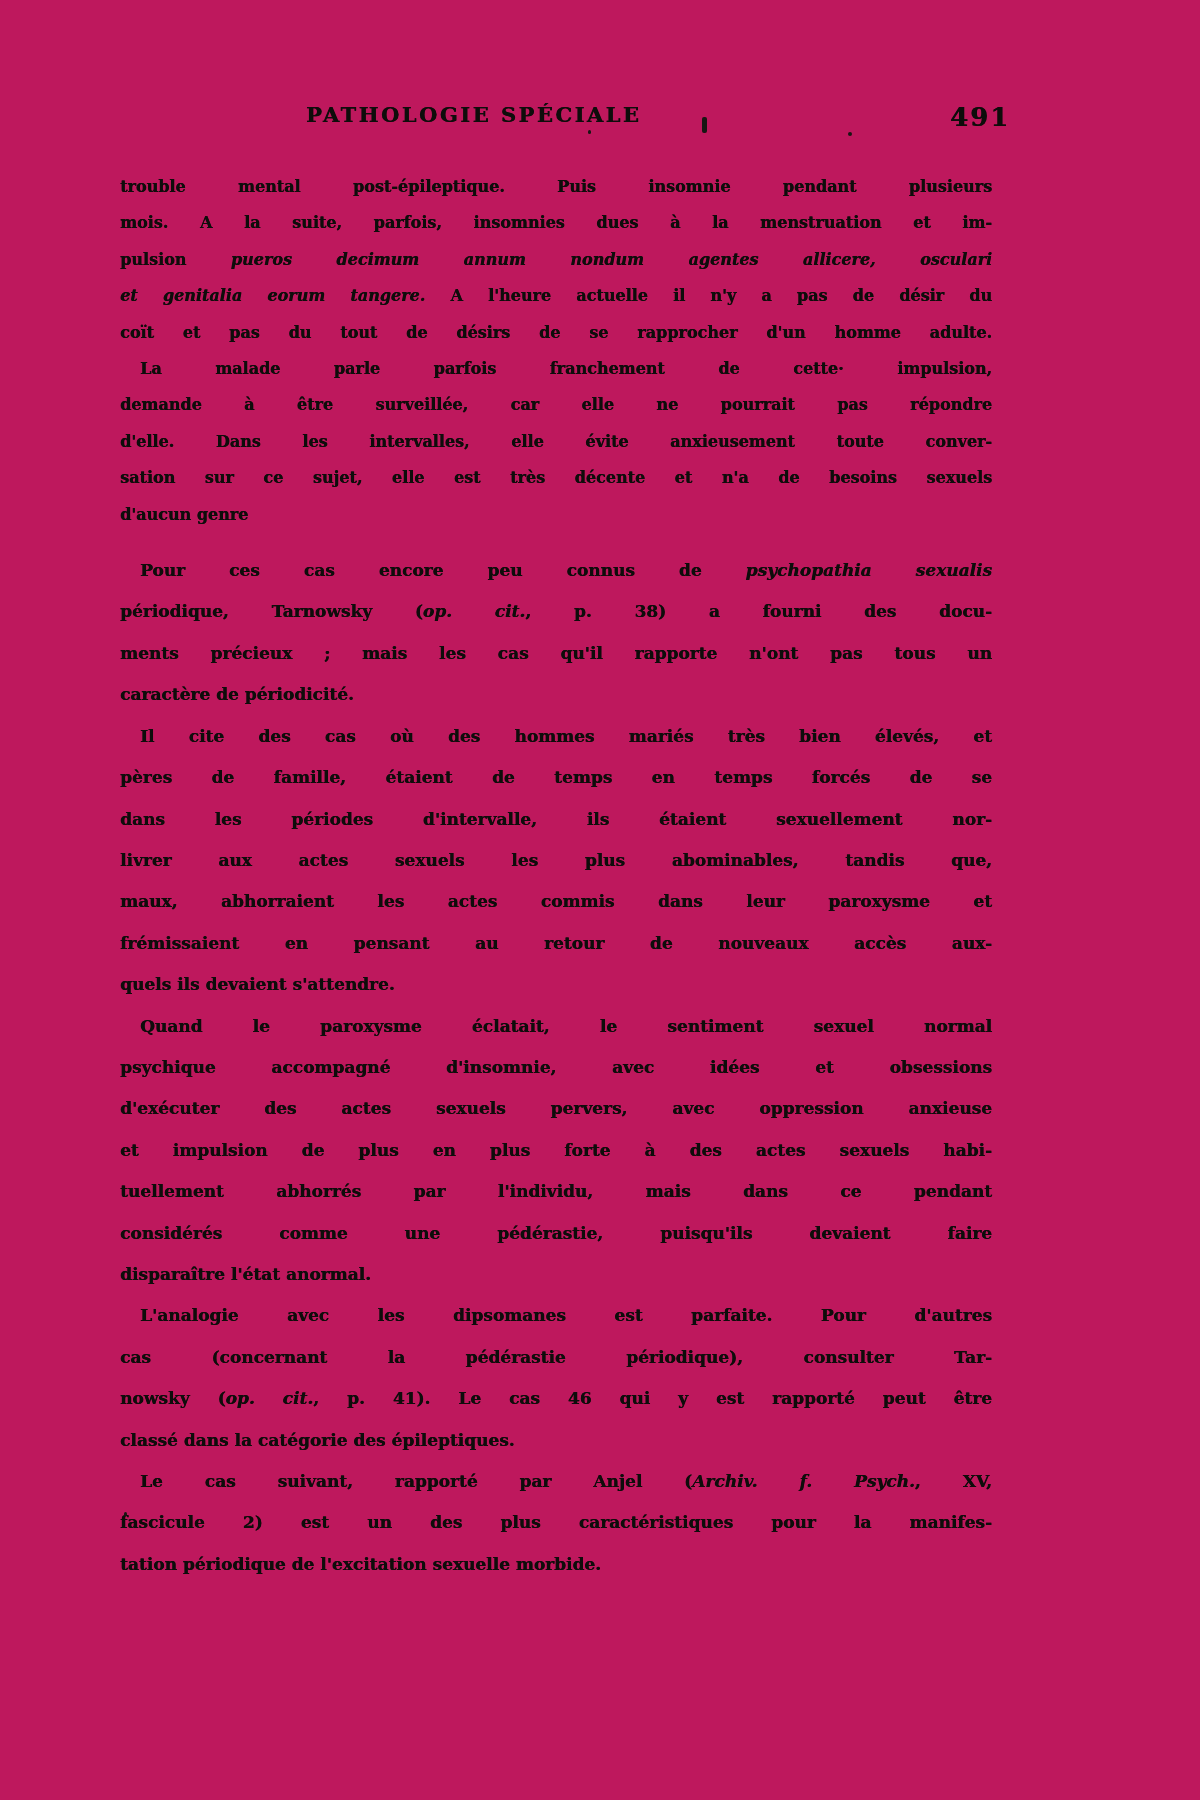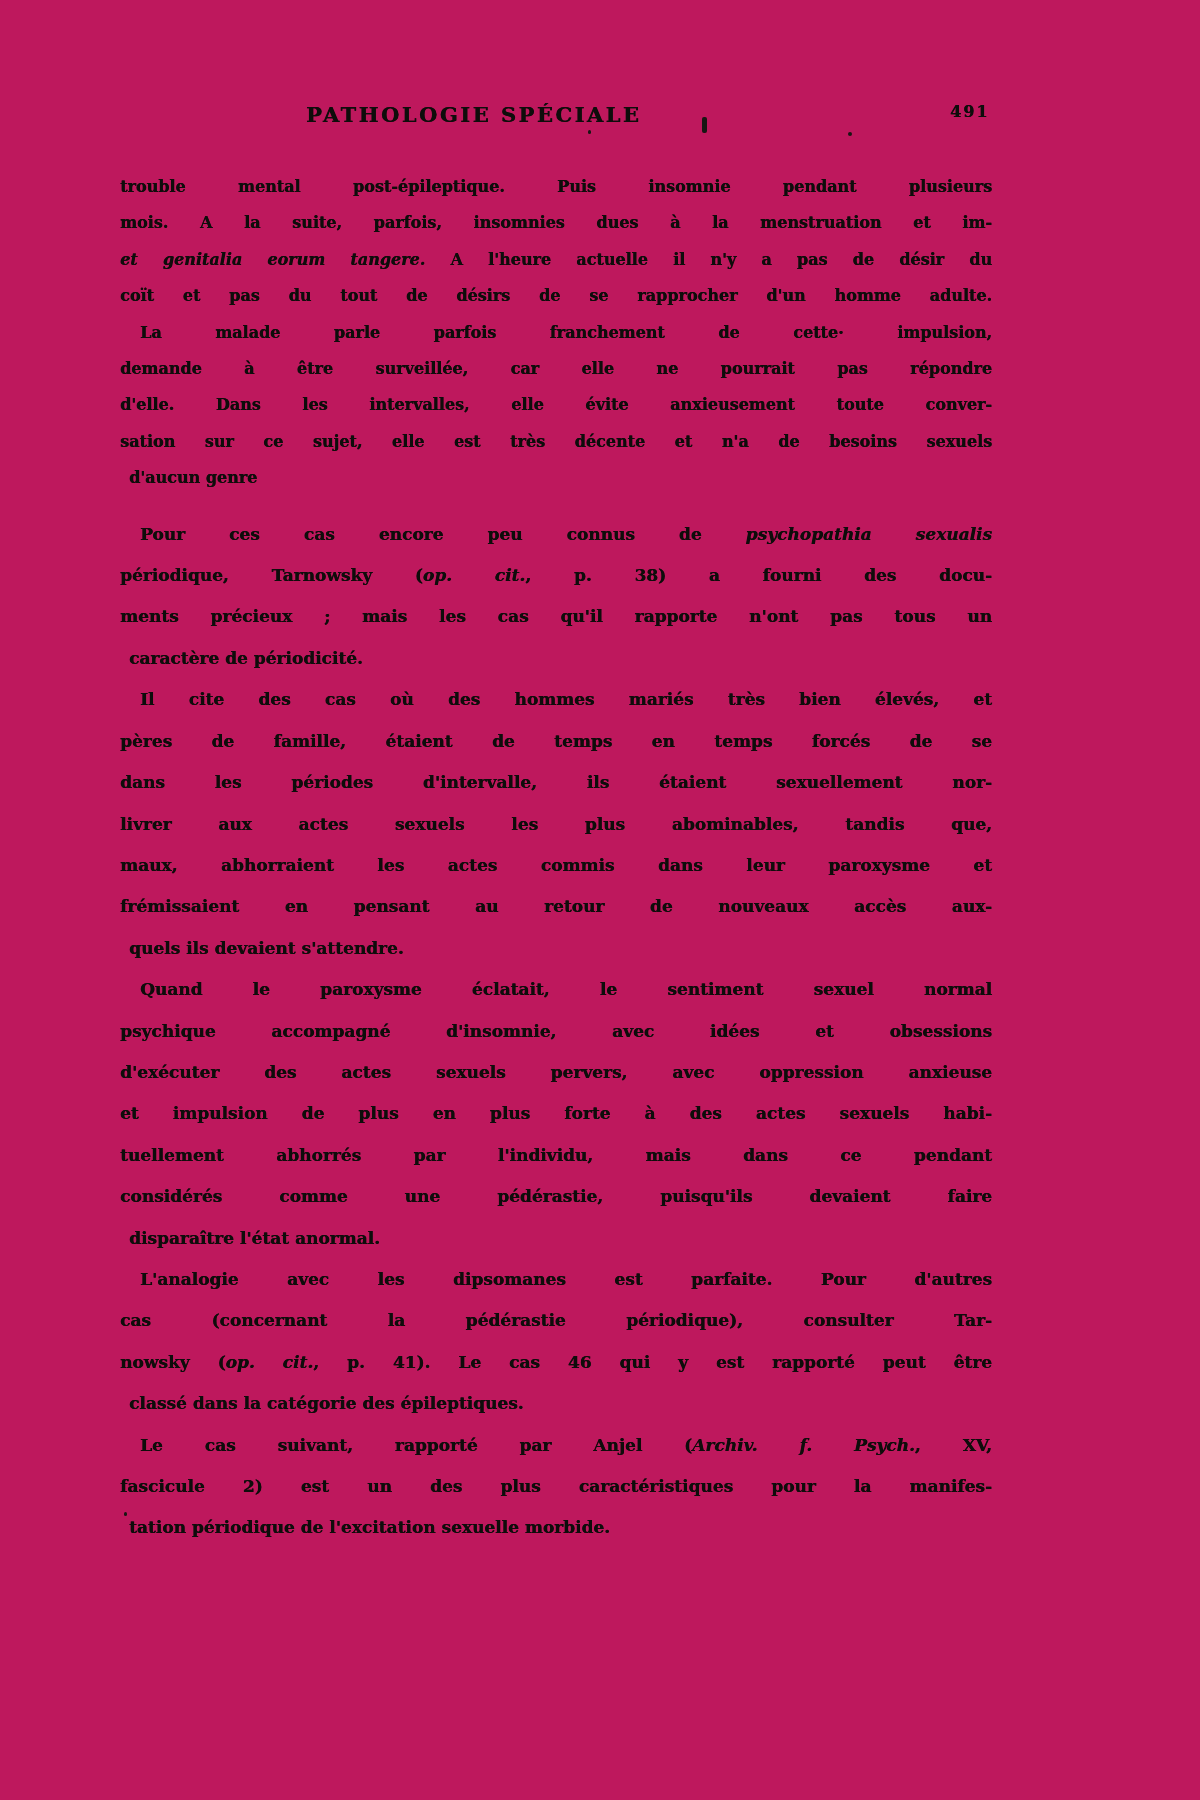--- a/index.html
+++ b/index.html
@@ -30,21 +30,21 @@
     font-size: 21px;
     font-weight: bold;
     letter-spacing: 2.5px;
     white-space: nowrap;
     text-shadow: 0.4px 0 0 currentColor;
   }
   .head-page {
     position: absolute;
     left: 950px;
     top: 0;
-    font-size: 16px;
+    font-size: 26px;
     font-weight: bold;
     letter-spacing: 2px;
     text-shadow: 0.4px 0 0 currentColor;
   }
   .body-text {
     position: absolute;
     left: 120px;
     top: 169px;
     width: 872px;
     font-weight: bold;
@@ -53,21 +53,21 @@
   .para { margin: 0; }
   .para.tight { font-size: 16px; }
   .para.tight .line { line-height: 36.4px; }
   .para.loose { font-size: 17px; }
   .para.loose .line { line-height: 41.4px; }
   .para.gap { margin-top: 17px; }
   .line {
     text-align: justify;
     text-align-last: justify;
   }
-  .line.flush { text-align-last: left; margin-left: 9px; }
+  .line.flush { text-align-last: left; }
   .line.indent { text-indent: 20px; }
   .it { font-style: italic; }
   .ink-mark {
     position: absolute;
     background: #181613;
     border-radius: 2px;
   }
 </style>
 </head>
 <body>
@@ -76,20 +76,21 @@
 
   <div class="running-head">
     <span class="head-title">PATHOLOGIE SPÉCIALE</span>
     <span class="head-page">491</span>
   </div>
 
   <div class="body-text" id="body-text">
       <div class="para tight">
         <div class="line"><span>trouble mental post-épileptique. Puis insomnie pendant plusieurs</span></div>
         <div class="line"><span>mois. A la suite, parfois, insomnies dues à la menstruation et im-</span></div>
+        <div class="line"><span>pulsion </span><span class="it">pueros decimum annum nondum agentes allicere, osculari</span></div>
         <div class="line"><span class="it">et genitalia eorum tangere.</span><span> A l'heure actuelle il n'y a pas de désir du</span></div>
         <div class="line"><span>coït et pas du tout de désirs de se rapprocher d'un homme adulte.</span></div>
       </div>
       <div class="para tight">
         <div class="line indent"><span>La malade parle parfois franchement de cette· impulsion,</span></div>
         <div class="line"><span>demande à être surveillée, car elle ne pourrait pas répondre</span></div>
         <div class="line"><span>d'elle. Dans les intervalles, elle évite anxieusement toute conver-</span></div>
         <div class="line"><span>sation sur ce sujet, elle est très décente et n'a de besoins sexuels</span></div>
         <div class="line flush"><span>d'aucun genre</span></div>
       </div>

